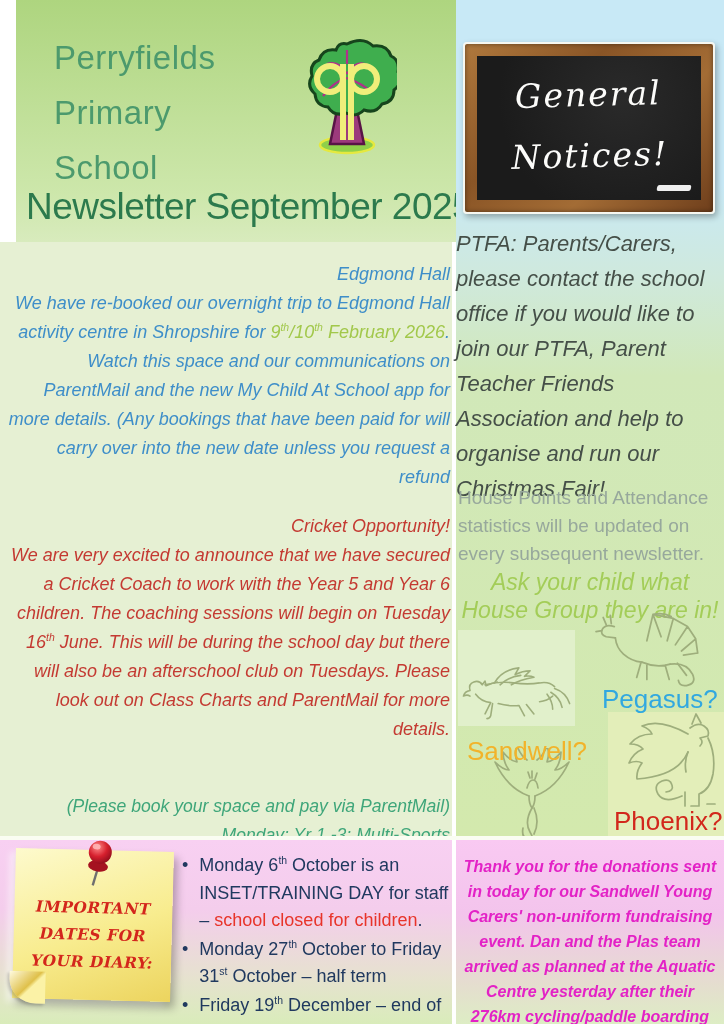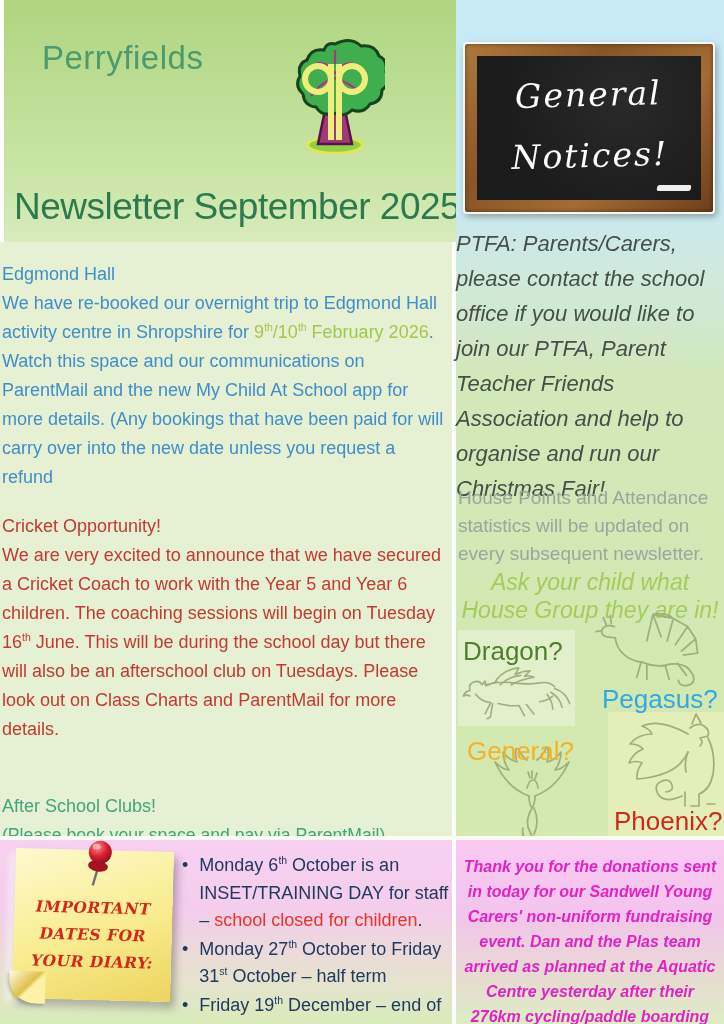--- a/index.html
+++ b/index.html
@@ -1,31 +1,31 @@
 <!DOCTYPE html>
 <html style="--page_bg: #ffffff; --header_green_top: #aed57f; --header_green_bottom: #cde7ab; --school_name_green: #4c9a6d; --title_green: #2c7a4d; --body_bg: #e6f0d3; --edgmond_blue: #3e8ec9; --highlight_green: #a2c84b; --cricket_red: #c43a32; --clubs_green: #3fa67a; --rightcol_blue: #c8e9f6; --rightcol_green: #d3e9ad; --board_black: #1b1b1b; --ptfa_gray: #454f48; --house_gray: #97a89c; --ask_green: #a3cd58; --dragon_green: #4e7f2c; --pegasus_blue: #31a8e0; --griffin_yellow: #f2b32a; --phoenix_red: #d2281c; --sketch_olive: #9eae7c; --pink_top: #f8d0f2; --pink_fade: #d9ecba; --magenta: #e322c6; --diary_navy: #20395f; --diary_red: #e8342a; --note_red: #d3261c; --sticky_yellow: #f8ec8e;"><head>
 <meta charset="utf-8">
 <style>
   :root{ font-family:"Liberation Sans", sans-serif; }
   html,body{margin:0;padding:0;background:#888;}
   .page{position:relative;width:724px;height:1024px;background:var(--page_bg);overflow:hidden;margin:0 auto;}
   .page *{box-sizing:border-box;}
 
   
-  .header{position:absolute;left:4px;top:0;width:452px;height:242px;
+  .header{position:absolute;left:16px;top:0;width:452px;height:242px;
     background:linear-gradient(180deg,var(--header_green_top) 0%,var(--header_green_bottom) 80%,#d8ebbd 100%);}
   .school-name{position:absolute;left:38px;top:30px;font-size:33px;line-height:55px;
     color:var(--school_name_green);font-weight:400;letter-spacing:.5px;}
   .tree{position:absolute;left:281px;top:34px;width:100px;height:122px;}
   .newsletter-title{position:absolute;left:10px;top:186px;width:440px;font-size:37px;font-weight:500;
     color:var(--title_green);letter-spacing:-.5px;white-space:nowrap;}
 
   
   .body-left{position:absolute;left:0;top:242px;width:452px;height:594px;background:var(--body_bg);
-    text-align:left;}
+    text-align:right;font-style:italic;}
   .sec{width:448px;margin:0 auto;font-size:18px;line-height:29px;}
   .sec-edgmond{padding-top:18px;color:var(--edgmond_blue);}
   .sec-cricket{margin-top:20px;color:var(--cricket_red);}
   .sec-clubs{margin-top:48px;color:var(--clubs_green);}
   .sec-clubs .club-line{white-space:nowrap;font-size:17.6px;}
   .runs .hl{color:var(--highlight_green);}
   .runs .red{color:var(--diary_red);margin-top:44px;}
   sup{font-size:58%;vertical-align:super;line-height:0;}
 
   
@@ -92,20 +92,22 @@
     font-weight:bold;font-style:italic;font-size:16px;line-height:25px;}
 </style>
 </head>
 <body>
 
 <div class="page">
 
   <div class="header">
     <div class="school-name">
       <div>Perryfields</div>
+      <div>Primary</div>
+      <div>School</div>
     </div>
     <svg class="tree" viewBox="0 0 100 122">
       <ellipse cx="50" cy="111" rx="27" ry="8" fill="#8fd04a" stroke="#e5e93f" stroke-width="2.5"></ellipse>
       <path d="M40,76 L60,76 L67,110 L33,110 Z" fill="#9c3a7c" stroke="#581346" stroke-width="2.5"></path>
       <path d="M50,10 q16,-8 26,2 q14,-2 18,10 q9,4 7,16 q6,10 -4,18 q0,12 -12,14 q-6,10 -18,6 q-8,8 -18,3 q-12,4 -18,-6 q-12,-1 -13,-13 q-9,-8 -3,-18 q-3,-12 7,-16 q4,-12 17,-10 q3,-8 11,-6 Z" fill="#3fae4e" stroke="#16441c" stroke-width="3"></path>
       <path d="M50,40 q-8,-14 -20,-10 M50,40 q10,-16 22,-8 M50,44 q-14,4 -24,18 M50,44 q16,6 24,14 M50,30 l0,-14" stroke="#b0308a" stroke-width="2.2" fill="none"></path>
       <circle cx="33" cy="45" r="13" fill="none" stroke="#f0ee7a" stroke-width="6"></circle>
       <circle cx="67" cy="45" r="13" fill="none" stroke="#f0ee7a" stroke-width="6"></circle>
       <path d="M46,30 L46,106 M54,30 L54,106" stroke="#f0ee7a" stroke-width="6" fill="none"></path>
     </svg>
@@ -115,21 +117,20 @@
   <div class="body-left">
     <div class="sec sec-edgmond">
       <div>Edgmond Hall</div>
       <div class="runs"><span>We have re-booked our overnight trip to Edgmond Hall activity centre in Shropshire for </span><span class="hl">9</span><sup class="hl">th</sup><span class="hl">/10</span><sup class="hl">th</sup><span class="hl"> February 2026</span><span>. Watch this space and our communications on ParentMail and the new My Child At School app for more details. (Any bookings that have been paid for will carry over into the new date unless you request a refund</span></div>
     </div>
     <div class="sec sec-cricket">
       <div>Cricket Opportunity!</div>
       <div class="runs"><span>We are very excited to announce that we have secured a Cricket Coach to work with the Year 5 and Year 6 children. The coaching sessions will begin on Tuesday 16</span><sup>th</sup><span> June. This will be during the school day but there will also be an afterschool club on Tuesdays. Please look out on Class Charts and ParentMail for more details.</span></div>
     </div>
     <div class="sec sec-clubs">
-      <div>After School Clubs!</div>
       <div class="club-line">(Please book your space and pay via ParentMail)</div>
       <div class="club-line">Monday: Yr 1 -3: Multi-Sports</div>
       <div class="club-line">Tuesday: Choir Club and Martial Arts Club and Cricket</div>
       <div class="club-line">Wednesday: Yr 4 – 6 Multi-Sports</div>
       <div class="club-line">Thursday: Dance Club</div>
       <div class="club-line">Friday: Football Club</div>
     </div>
   </div>
 
   <div class="col-right">
@@ -174,23 +175,22 @@
     </svg>
 
     <svg class="sketch sk-griffin" width="110" height="100" viewBox="0 0 110 100">
       <path d="M78,16 q8,-6 14,-2 q6,4 4,10 l-8,2 q4,4 0,8 M80,12 l4,-10 l5,9"></path>
       <path d="M76,22 Q48,6 30,14 q8,3 10,8 q-14,0 -22,10 q9,0 13,5 q-10,4 -14,14 q8,-3 13,0 q-6,8 -5,16 Q66,64 76,40"></path>
       <path d="M96,26 q8,16 5,36 q-3,16 -14,20 l0,12 m-14,-14 l0,14 m22,-2 l8,0 m-24,2 l8,0"></path>
       <path d="M76,40 q-4,10 -2,20"></path>
       <path d="M70,84 q-18,8 -24,-2 q-5,-9 4,-13 q8,-3 10,4 q2,6 -6,7"></path>
     </svg>
 
-    <div class="creature-label lbl-dragon">Dragon?</div>
     <div class="creature-label lbl-pegasus">Pegasus?</div>
-    <div class="creature-label lbl-griffin">General?</div>
+    <div class="creature-label lbl-griffin">Sandwell?</div>
     <div class="creature-label lbl-phoenix">Phoenix?</div>
   </div>
 
   <div class="gap-strip"></div>
 
   <div class="bottom-left">
     <div class="note">
       <svg class="pin" viewBox="0 0 42 52">
         <defs>
           <radialGradient id="pinG" cx="35%" cy="30%" r="75%">

